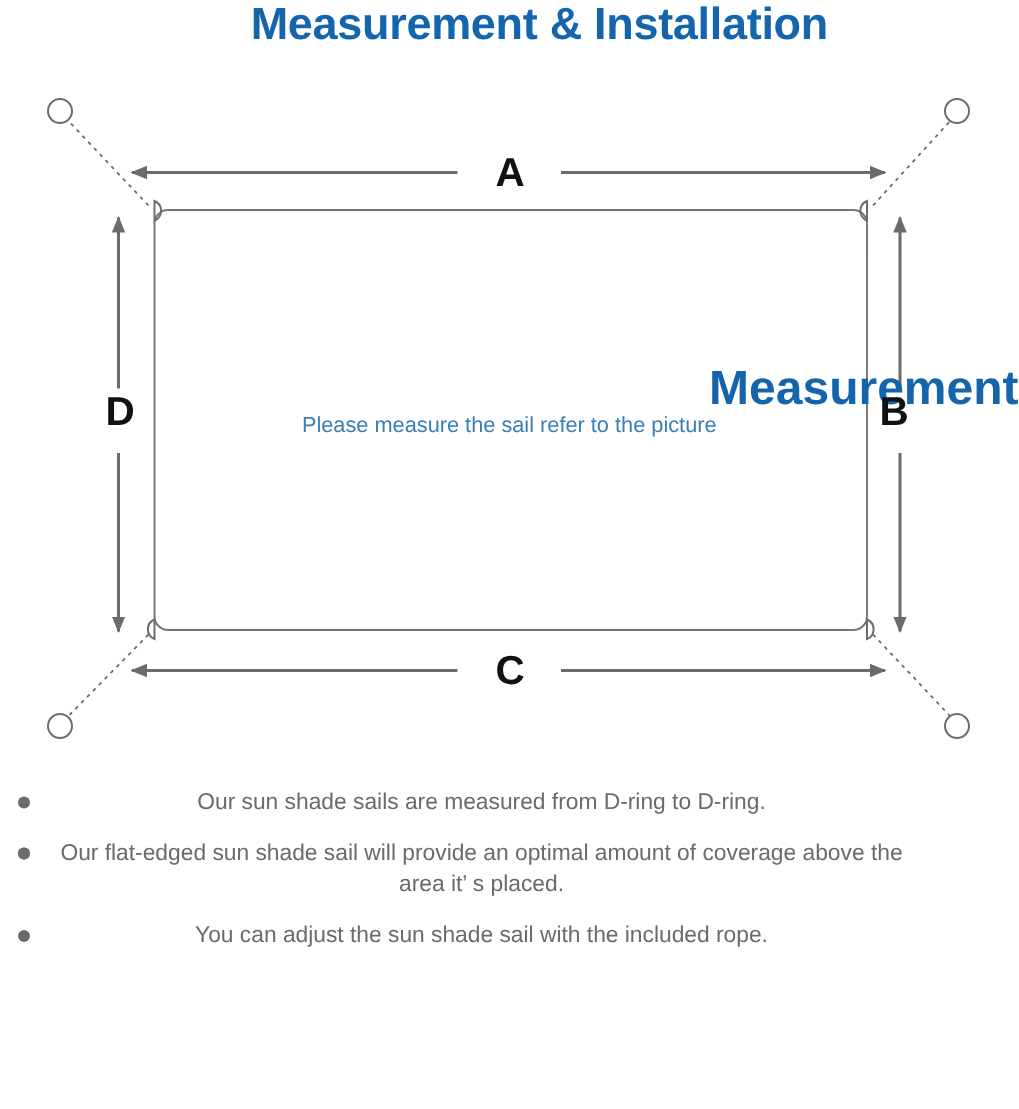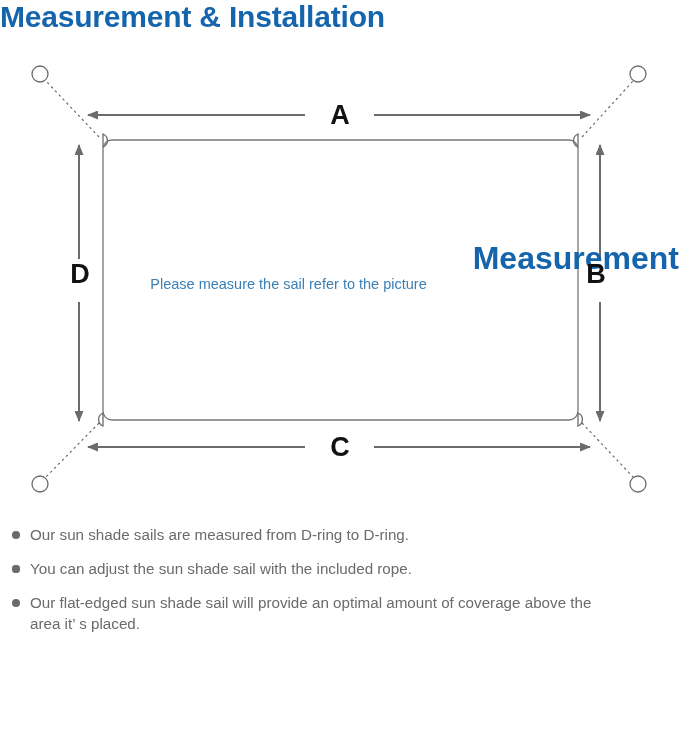--- a/index.html
+++ b/index.html
@@ -15,21 +15,21 @@
     overflow: hidden;
     position: relative;
   }
 
   
   .title {
     position: absolute;
     top: 0px;
     left: 0;
     width: 552px;
-    text-align: left;
+    text-align: right;
     font-size: 30px;
     font-weight: bold;
     color: #1565ad;
     letter-spacing: -0.2px;
     line-height: 34px;
     white-space: nowrap;
   }
 
   
   .diagram {
@@ -51,21 +51,21 @@
     text-align: right;
     font-size: 32px;
     font-weight: bold;
     color: #1565ad;
     white-space: nowrap;
   }
   .measure-sub {
     position: absolute;
     left: 0;
     top: 232px;
-    width: 577px;
+    width: 679px;
     text-align: center;
     font-size: 14.5px;
     color: #3a7fb5;
     white-space: nowrap;
   }
 
   .dim-label {
     position: absolute;
     font-size: 27px;
     font-weight: bold;
@@ -77,20 +77,21 @@
   .dim-c { left: 310px; top: 390px; width: 60px; }
   .dim-d { left: 50px;  top: 217px; width: 60px; }
   .dim-b { left: 566px; top: 217px; width: 60px; }
 
   
   .notes {
     position: absolute;
     top: 524px;
     left: 0;
     width: 616px;
+    text-align: center;
   }
   .note {
     position: relative;
     padding-left: 30px;
     margin-bottom: 13px;
     font-size: 15.2px;
     line-height: 21px;
     color: #6b6b6b;
     padding-right: 4px;
   }
@@ -160,19 +161,19 @@
 <div class="notes">
   <div class="note">
     <span class="dot"></span>
     <span>Our sun shade sails are measured from D-ring to D-ring.</span>
   </div>
   <div class="note">
     <span class="dot"></span>
   </div>
   <div class="note">
     <span class="dot"></span>
-    <span>You can adjust the sun shade sail with the included rope.</span>
+    <span>Our flat-edged sun shade sail will provide an optimal amount of coverage above the area it’ s placed.</span>
   </div>
   <div class="note">
     <span class="dot"></span>
-    <span>Our flat-edged sun shade sail will provide an optimal amount of coverage above the area it’ s placed.</span>
+    <span>You can adjust the sun shade sail with the included rope.</span>
   </div>
 </div>
 
 </body></html>

